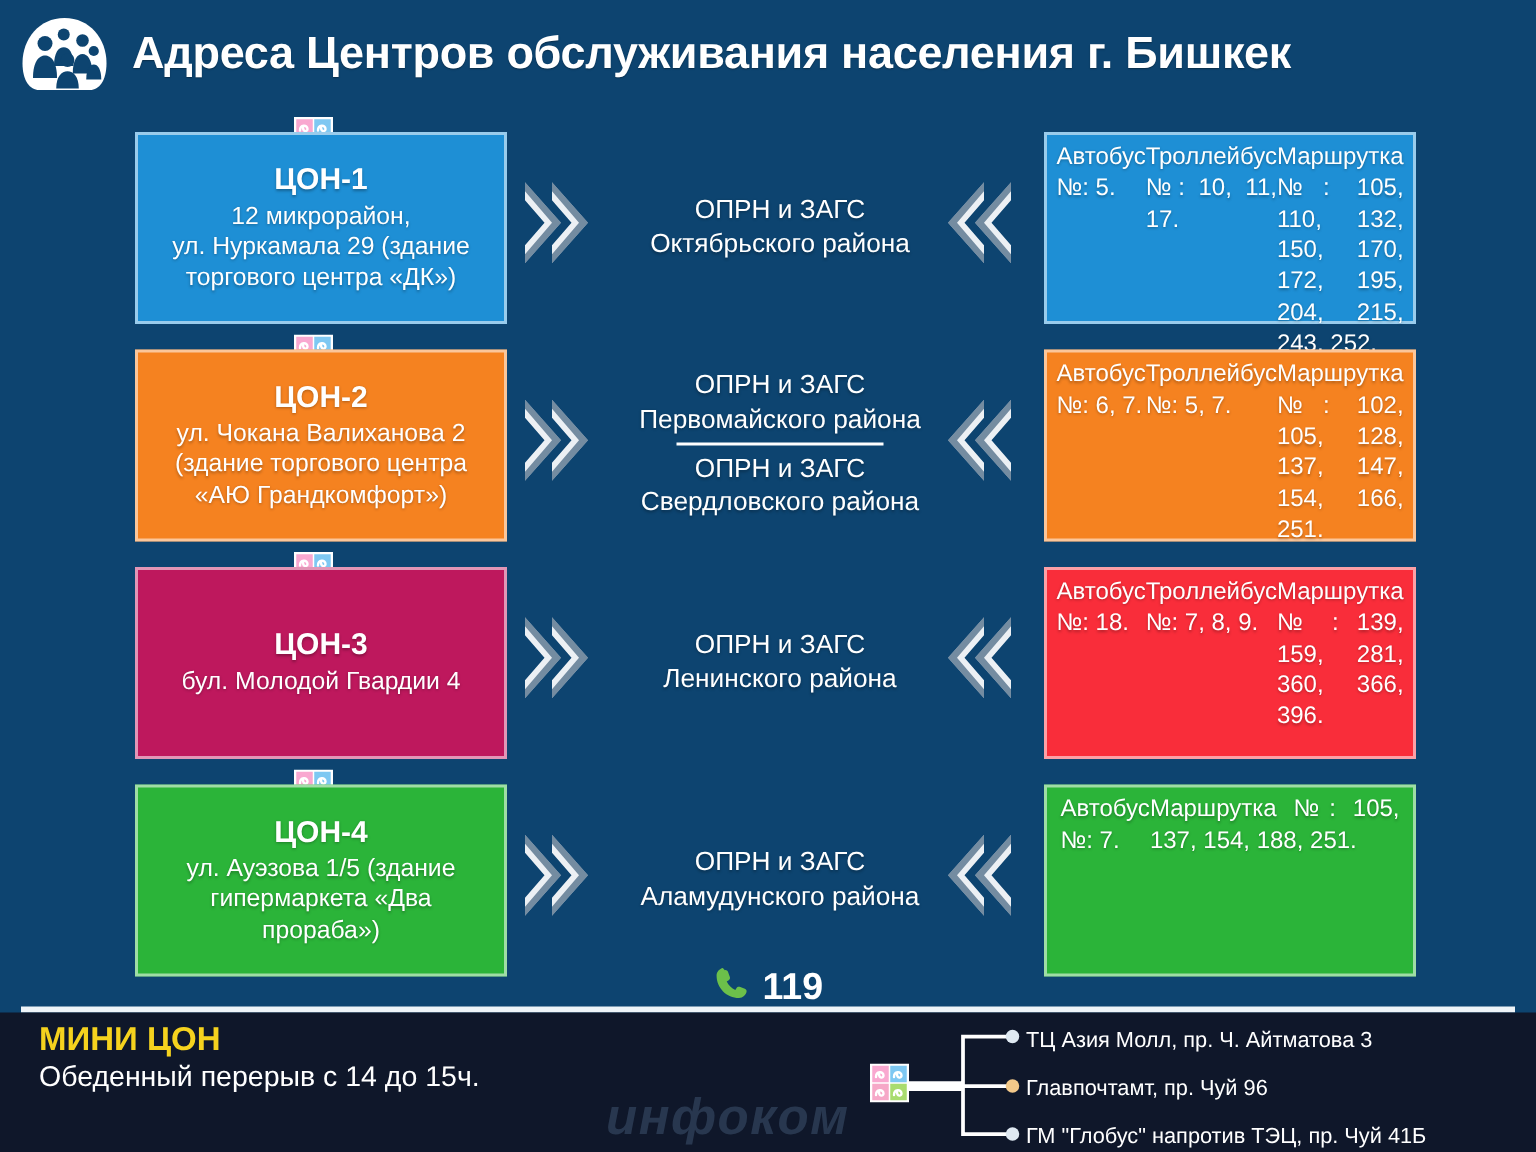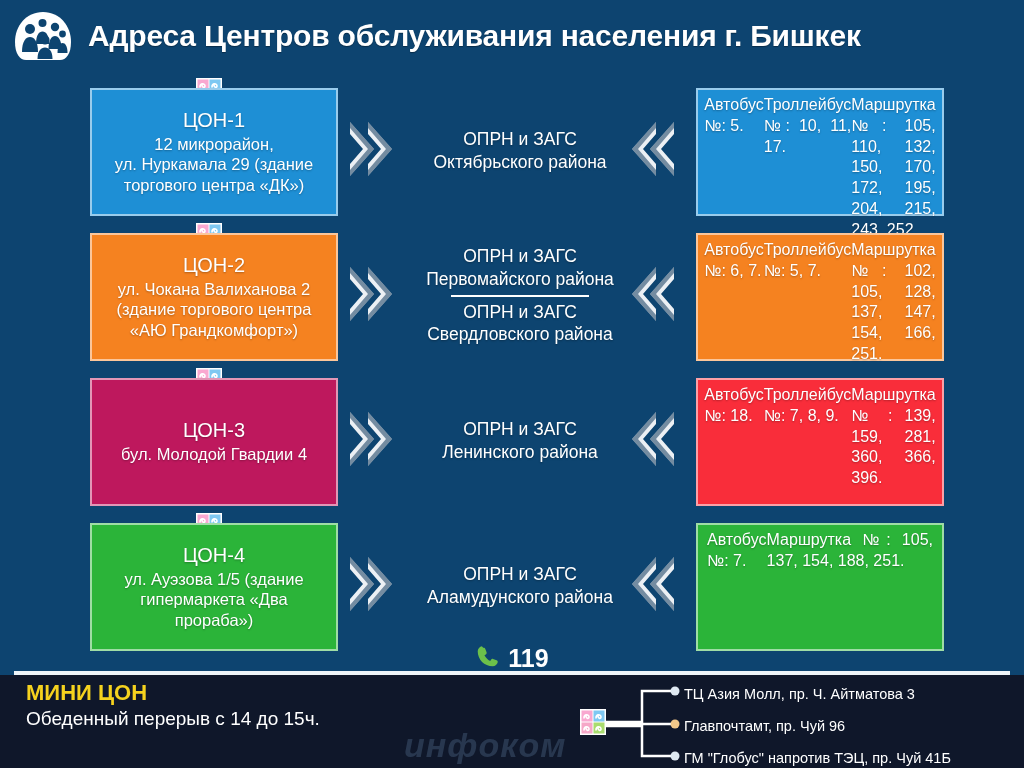--- a/index.html
+++ b/index.html
@@ -43,21 +43,21 @@
   .addr-card {
     position: absolute; left: 90px; top: 10px;
     width: 248px; height: 128px;
     border: 2px solid rgba(255,255,255,.55);
     display: flex; flex-direction: column;
     align-items: center; justify-content: center;
     text-align: center; padding: 4px 8px;
     color: #ffffff;
     text-shadow: 0 1px 2px rgba(0,0,0,.30);
   }
-  .addr-name { font-size: 20px; font-weight: normal; line-height: 1.15; margin-bottom: 2px; }
+  .addr-name { font-size: 20px; font-weight: bold; line-height: 1.15; margin-bottom: 2px; }
   .addr-street { font-size: 16.5px; line-height: 1.22; }
 
   
   .marker-icon {
     position: absolute; left: 196px; top: 0px;
     width: 26px; height: 26px;
   }
 
   
   .mid-wrap {

